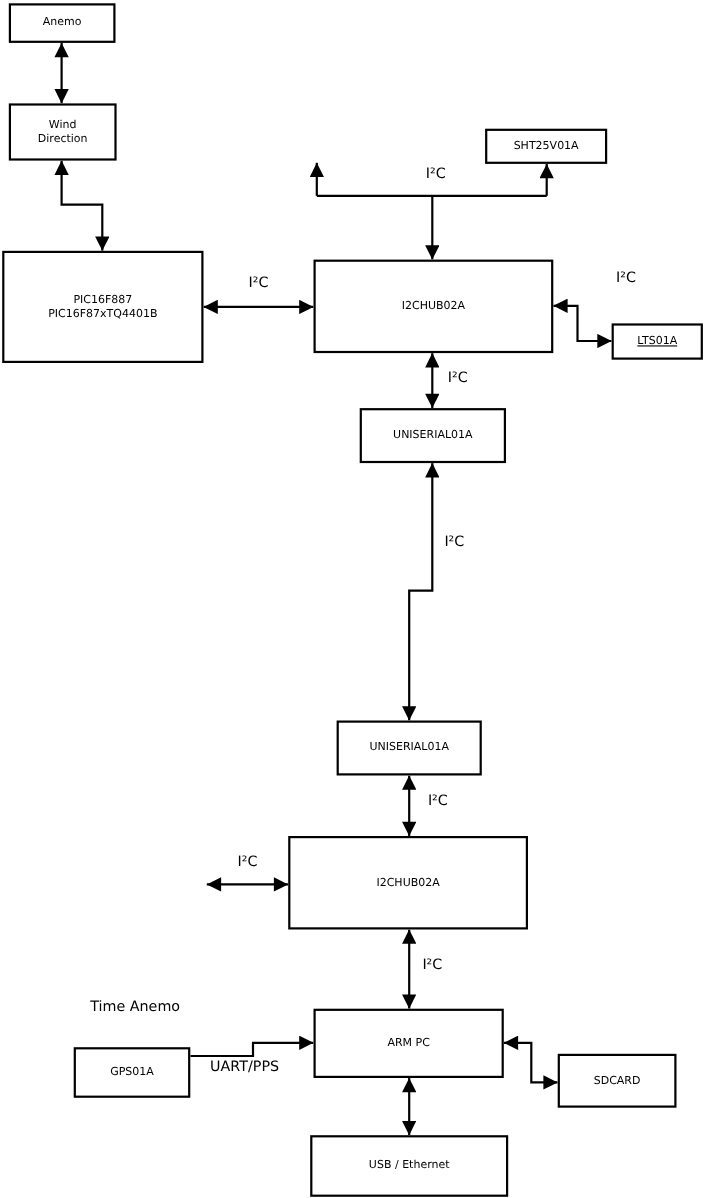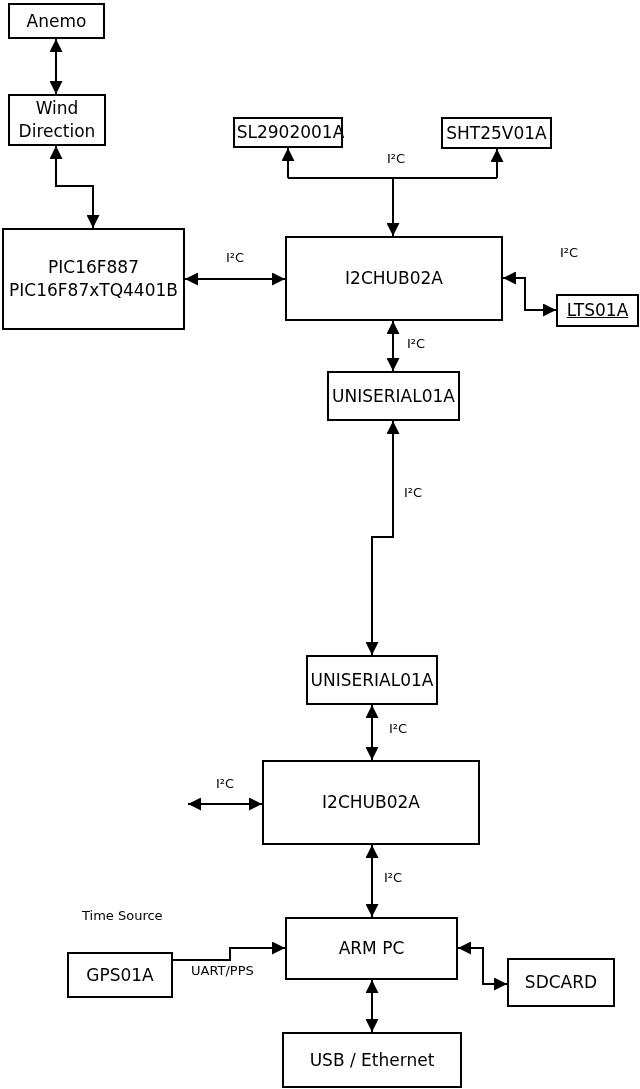--- a/index.html
+++ b/index.html
@@ -19,21 +19,21 @@
   .node {
     position: absolute;
     box-sizing: border-box;
     border: 2px solid #000000;
     background: #ffffff;
     display: flex;
     flex-direction: column;
     align-items: center;
     justify-content: center;
     text-align: center;
-    font-size: 17px;
+    font-size: 10px;
     line-height: 1.35;
     white-space: nowrap;
   }
   .edge-label {
     position: absolute;
     font-size: 13px;
     line-height: 1.1;
     white-space: nowrap;
   }
   .wire { stroke: #000000; stroke-width: 2; fill: none; }
@@ -87,23 +87,20 @@
   <div class="node" style="left:8px; top:94px; width:98px; height:52px;">
     <span>Wind</span>
     <span>Direction</span>
   </div>
 
   <div class="node" style="left:2px; top:228px; width:183px; height:102px;">
     <span>PIC16F887</span>
     <span>PIC16F87xTQ4401B</span>
   </div>
 
-  <div class="node" style="left:233px; top:117px; width:110px; height:31px;">
-    <span>ISL2902001A</span>
-  </div>
 
   <div class="node" style="left:441px; top:117px; width:111px; height:32px;">
     <span>SHT25V01A</span>
   </div>
 
   <div class="node" style="left:285px; top:236px; width:218px; height:85px;">
     <span>I2CHUB02A</span>
   </div>
 
   <div class="node" style="left:556px; top:294px; width:83px; height:33px;text-decoration:underline;">
@@ -148,17 +145,17 @@
   <span class="edge-label" style="left:407px; top:337px;">I²C</span>
 
   <span class="edge-label" style="left:404px; top:486px;">I²C</span>
 
   <span class="edge-label" style="left:389px; top:722px;">I²C</span>
 
   <span class="edge-label" style="left:216px; top:777px;">I²C</span>
 
   <span class="edge-label" style="left:384px; top:871px;">I²C</span>
 
-  <span class="edge-label" style="left:82px; top:909px;">Time Source</span>
+  <span class="edge-label" style="left:82px; top:909px;">Time Anemo</span>
 
   <span class="edge-label" style="left:191px; top:964px;">UART/PPS</span>
 
 </div>
 
 </body></html>

